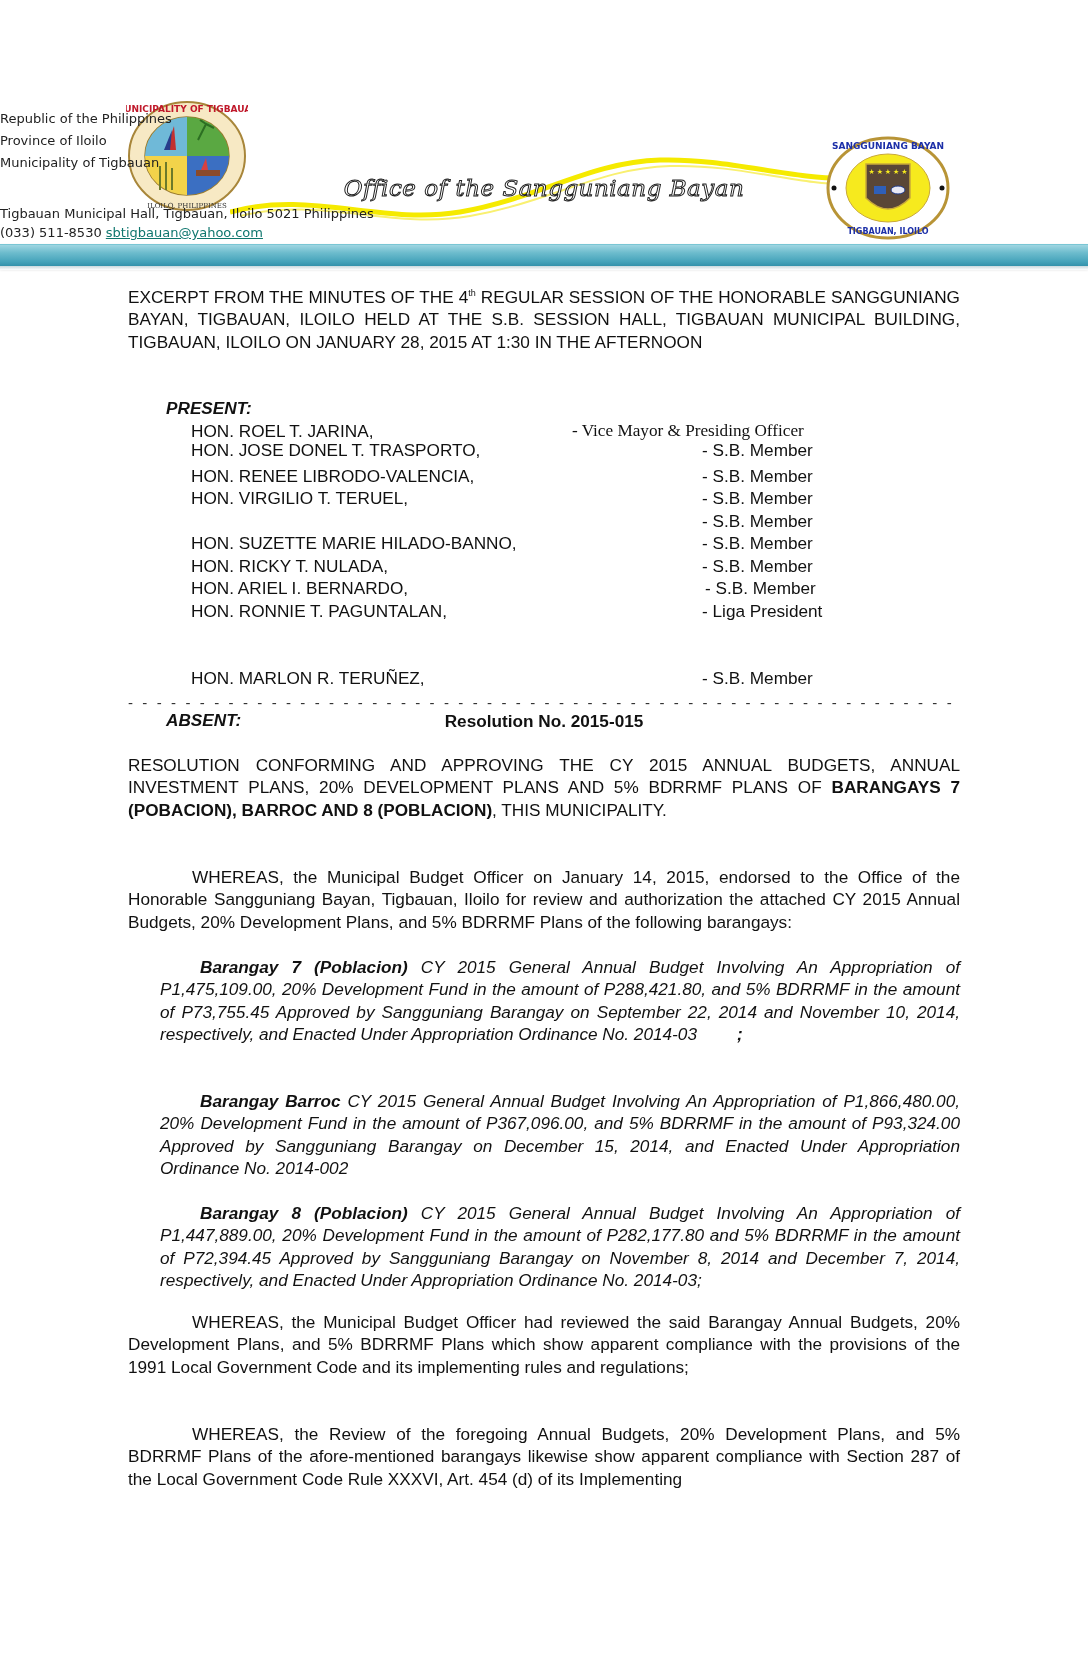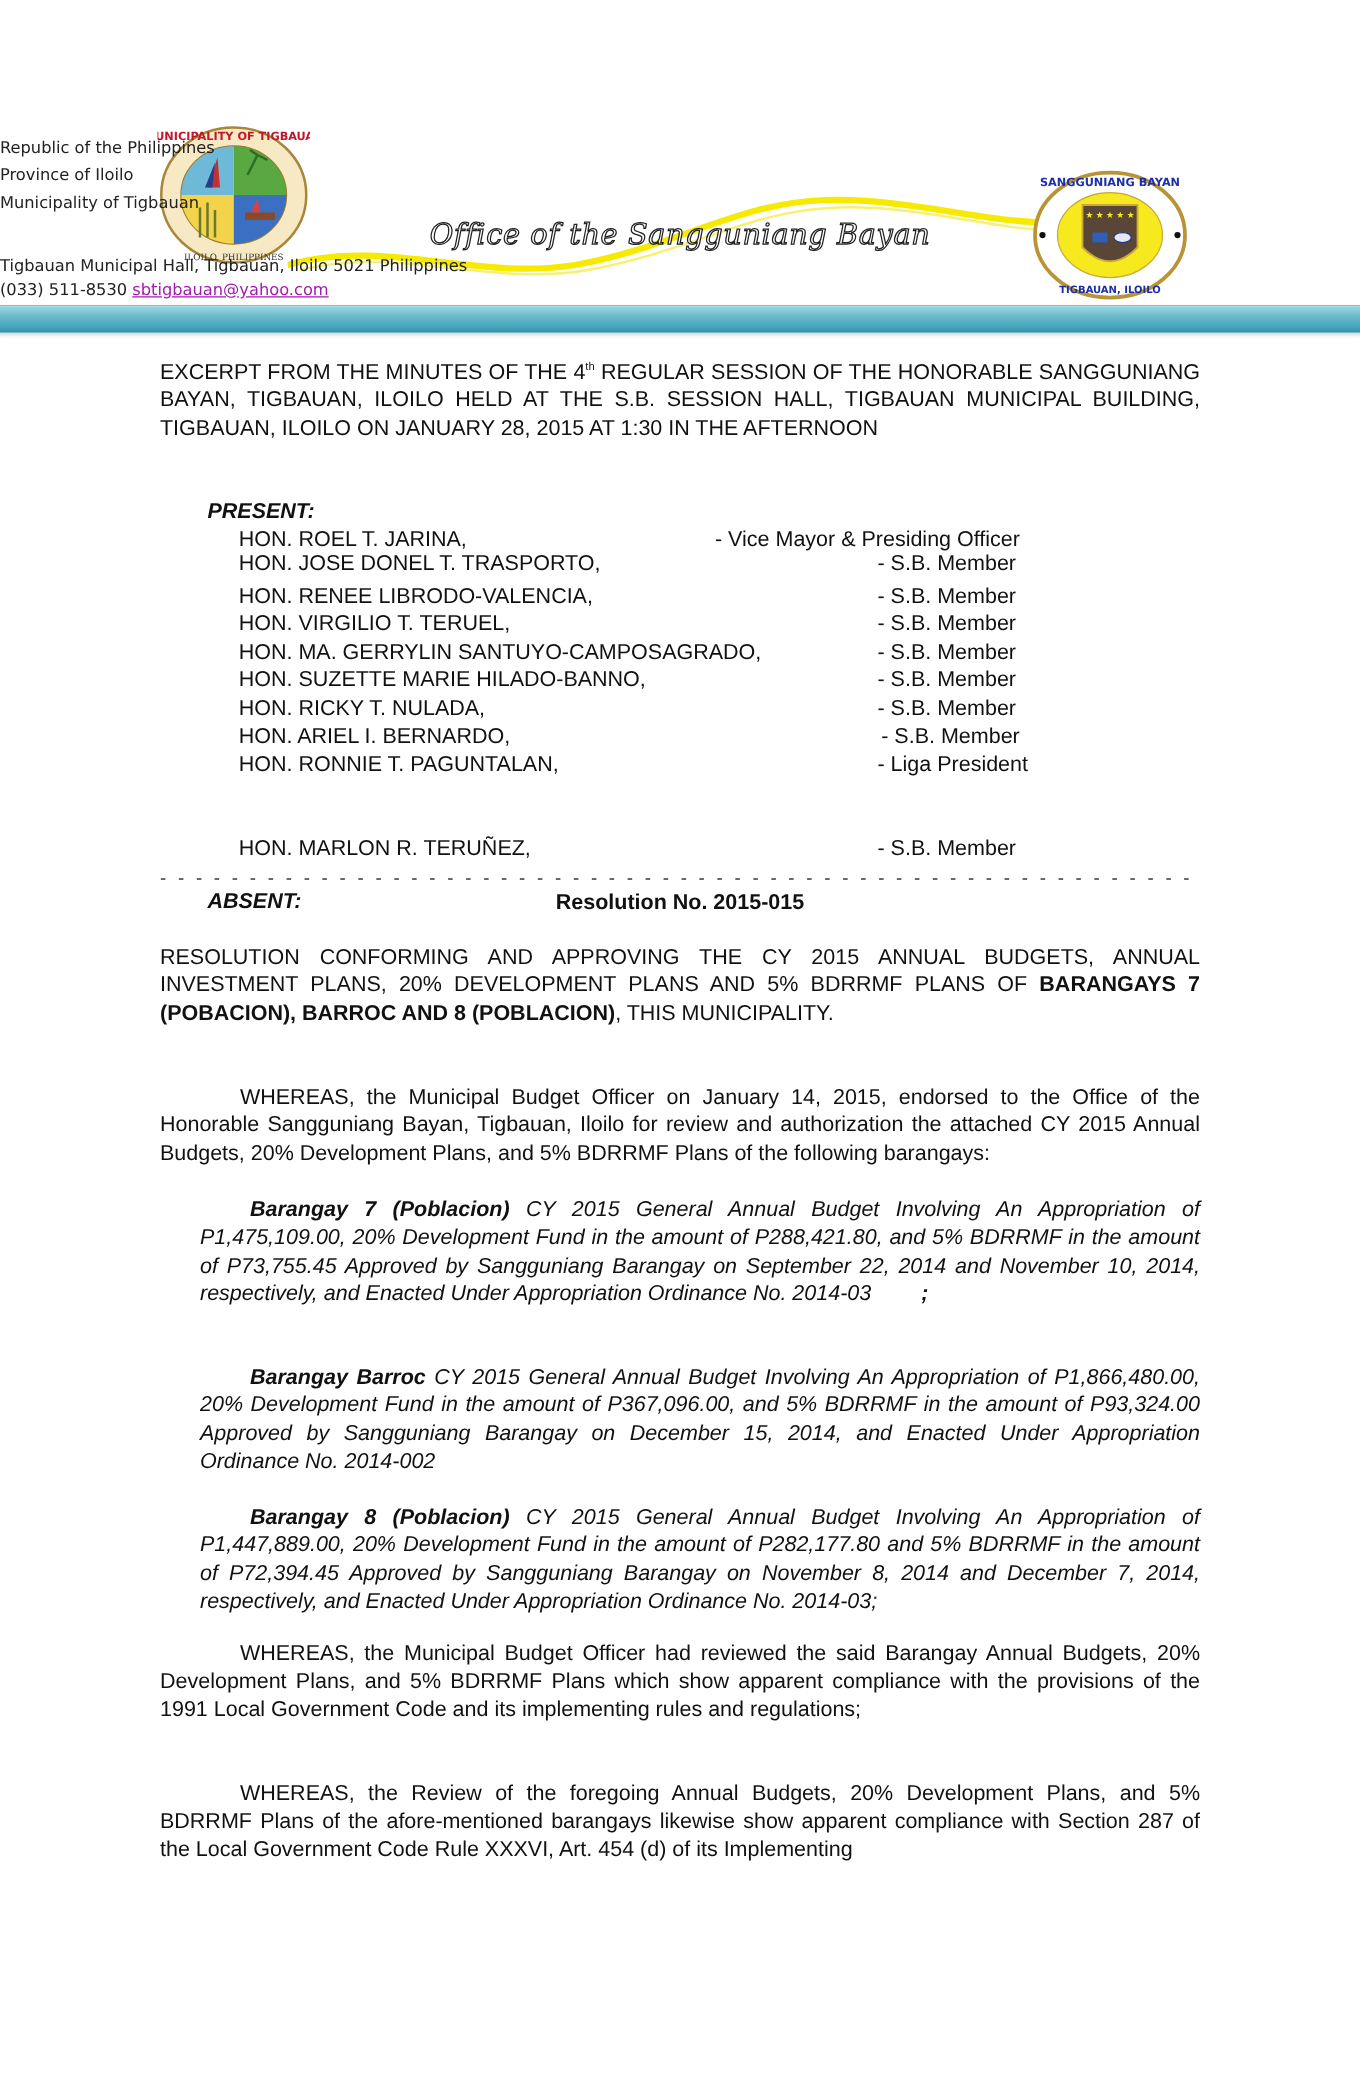--- a/index.html
+++ b/index.html
@@ -5,21 +5,21 @@
   html, body { margin: 0; padding: 0; background: #ffffff; }
   body { width: 1088px; height: 1664px; position: relative; overflow: hidden;
          font-family: "Liberation Sans", sans-serif; color: #111; }
 
   
   .lh-line { position: absolute; left: 0; width: 1088px; 
              font-family: "DejaVu Sans", sans-serif; font-size: 13px; color: #222; }
   .office-title { position: absolute; left: 0; width: 1088px; text-align: center; top: 175px;
                   font-family: "DejaVu Serif", serif; font-style: italic; font-size: 23px;
                   color: #fff; -webkit-text-stroke: 1px #222; letter-spacing: 0.5px; }
-  .email { color: #a21caf; text-decoration: underline; }
+  .email { color: #0f766e; text-decoration: underline; }
   .swoosh { position: absolute; left: 230px; top: 150px; width: 620px; height: 90px; }
   .band { position: absolute; left: 0; top: 244px; width: 1088px; height: 22px;
           background: linear-gradient(#9fd6e2 0%, #6dbccd 35%, #46a4bb 75%, #2f8ea8 100%);
           border-top: 1px solid #7ac6d4; box-shadow: 0 2px 3px rgba(0,0,0,.25); }
   .band-shadow { position: absolute; left: 0; top: 266px; width: 1088px; height: 4px;
                  background: linear-gradient(#c9d9de, #ffffff); }
 
   .logo { position: absolute; }
 
   
@@ -93,36 +93,35 @@
 
 <div class="band"></div>
 <div class="band-shadow"></div>
 
 <div class="p" style="top:286px;"><span>EXCERPT FROM THE MINUTES OF THE 4</span><sup>th</sup><span> REGULAR SESSION OF THE HONORABLE SANGGUNIANG   BAYAN, TIGBAUAN, ILOILO HELD AT THE S.B. SESSION HALL, TIGBAUAN MUNICIPAL BUILDING, TIGBAUAN, ILOILO ON JANUARY 28, 2015 AT 1:30 IN THE AFTERNOON</span></div>
 
 <div class="att-heading" style="top:398px;">PRESENT:</div>
 
 <div class="att-row" style="top:421px;">
   <span class="att-name">HON. ROEL T. JARINA,</span>
-  <span class="att-role" style="left:381px;">-  Vice Mayor &amp; Presiding Officer</span>
+  <span class="att-role" style="left:381px;font-family:Liberation Serif, serif;">-  Vice Mayor &amp; Presiding Officer</span>
 </div>
 <div class="att-row" style="top:440px;">
   <span class="att-name">HON. JOSE DONEL T. TRASPORTO,</span>
   <span class="att-role" style="left:511px;">-  S.B. Member</span>
 </div>
 <div class="att-row" style="top:466px;">
   <span class="att-name">HON. RENEE LIBRODO-VALENCIA,</span>
   <span class="att-role" style="left:511px;">-  S.B. Member</span>
 </div>
 <div class="att-row" style="top:488px;">
   <span class="att-name">HON. VIRGILIO T. TERUEL,</span>
   <span class="att-role" style="left:511px;">-  S.B. Member</span>
 </div>
 <div class="att-row" style="top:511px;">
-  <span class="att-name">HON. MA. GERRYLIN SANTUYO-CAMPOSAGRADO,</span>
   <span class="att-role" style="left:511px;">-  S.B. Member</span>
 </div>
 <div class="att-row" style="top:533px;">
   <span class="att-name">HON. SUZETTE MARIE HILADO-BANNO,</span>
   <span class="att-role" style="left:511px;">-  S.B. Member</span>
 </div>
 <div class="att-row" style="top:556px;">
   <span class="att-name">HON. RICKY T. NULADA,</span>
   <span class="att-role" style="left:511px;">-  S.B. Member</span>
 </div>

